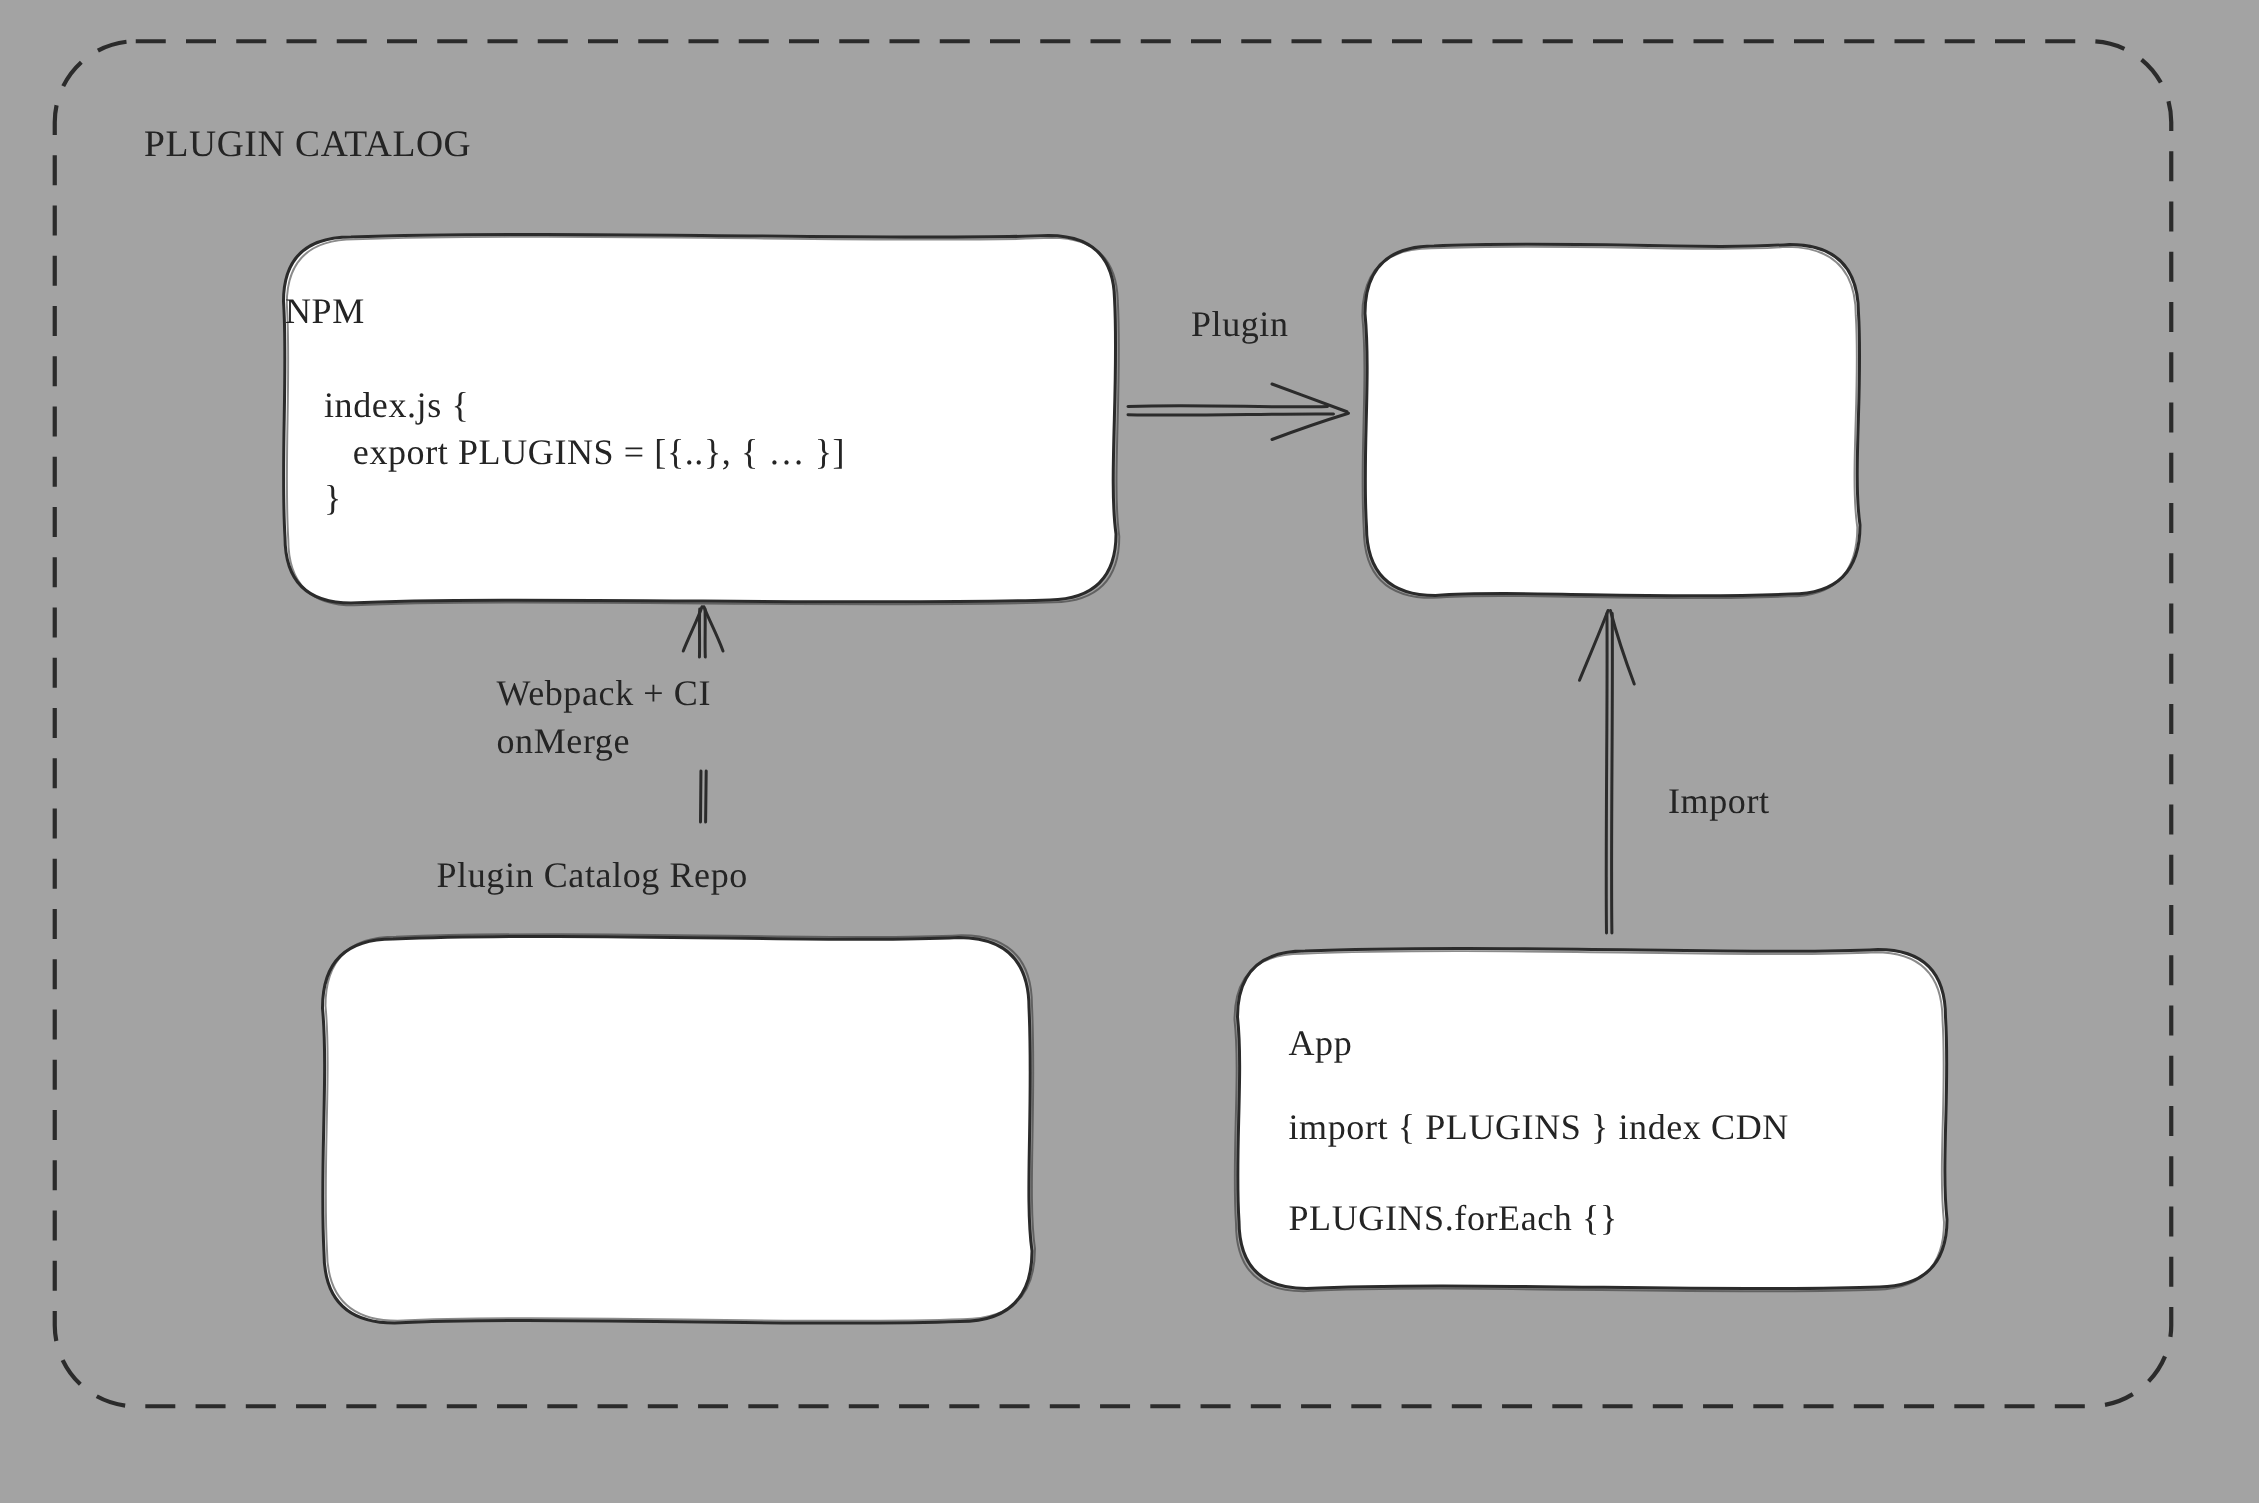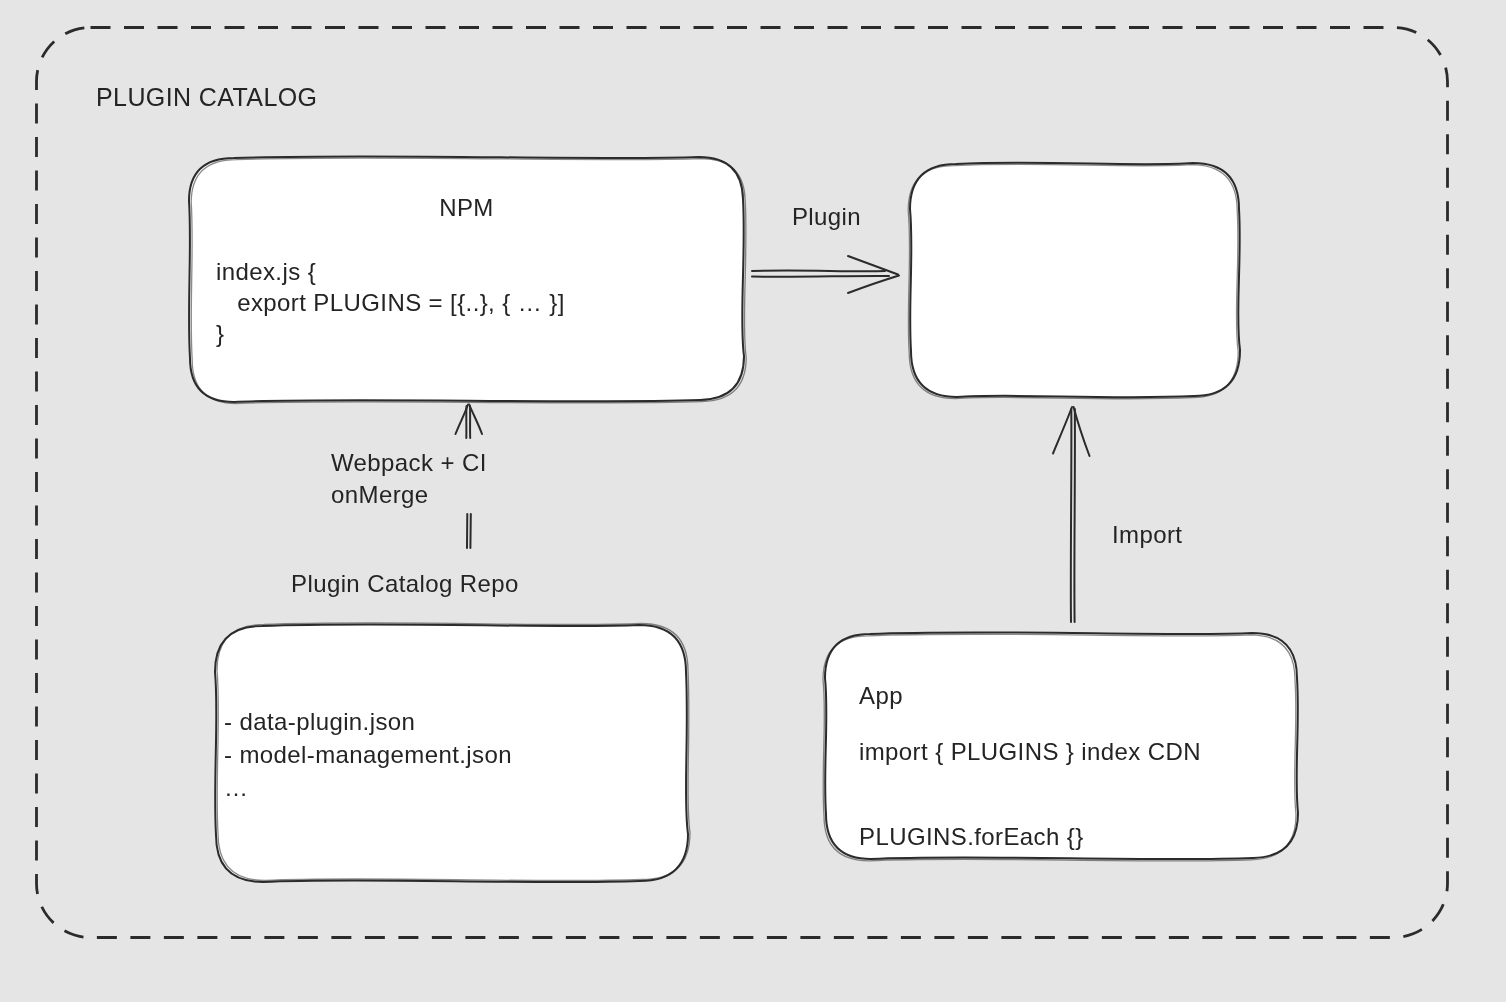--- a/index.html
+++ b/index.html
@@ -1,42 +1,42 @@
 <!DOCTYPE html>
 <html><head>
 <meta charset="utf-8">
 <style>
   html,body{margin:0;padding:0;background:#ffffff;}
   .canvas{
     position:relative;
     width:1506px;height:1002px;
-    background:#e5e5e5;
+    background:#a3a3a3;
     overflow:hidden;
-    font-family:Liberation Sans, sans-serif;
+    font-family:Liberation Serif, serif;
   }
   .art{position:absolute;left:0;top:0;}
   .label{
     position:absolute;
     color:#242424;
     font-size:24px;
     line-height:30px;
     letter-spacing:0.4px;
     white-space:pre;
   }
   .title{left:96px;top:82px;font-size:25px;}
-  .npm-title{left:190px;top:193px;width:553px;text-align:center;}
+  .npm-title{left:190px;top:193px;width:553px;text-align:left;}
   .npm-code{left:216px;top:256px;line-height:31px;}
   .cache-label{left:753px;top:202px;width:147px;text-align:center;}
   .cdn-label{left:910px;top:263px;width:329px;text-align:center;}
   .build-label{left:331px;top:447px;width:277px;text-align:left;line-height:32px;}
   .repo-title{left:291px;top:569px;}
   .repo-files{left:224px;top:705px;line-height:33px;}
   .app-title{left:859px;top:681px;}
   .app-line1{left:859px;top:737px;}
-  .app-line2{left:859px;top:798px;margin-top:24px;}
+  .app-line2{left:859px;top:798px;}
   .import-label{left:1112px;top:520px;}
 </style>
 </head>
 <body>
 
 <div class="canvas">
 
   <svg class="art" width="1506" height="1002" viewBox="0 0 1506 1002">
 
     <rect x="36.5" y="27.5" width="1411" height="910" rx="54" fill="none" stroke="#2b2b2b" stroke-width="2.8" stroke-dasharray="20 13.5" stroke-linecap="butt"></rect>
@@ -95,23 +95,20 @@
    export PLUGINS = [{..}, { … }]
 }</div>
 
   <div class="label cache-label">Plugin</div>
 
 
   <div class="label build-label">Webpack + CI
 onMerge</div>
 
   <div class="label repo-title">Plugin Catalog Repo</div>
-  <div class="label repo-files">- data-plugin.json
-- model-management.json
-…</div>
 
   <div class="label app-title">App</div>
   <div class="label app-line1">import { PLUGINS } index CDN</div>
   <div class="label app-line2">PLUGINS.forEach {}</div>
 
   <div class="label import-label">Import</div>
 
 </div>
 
 </body></html>

